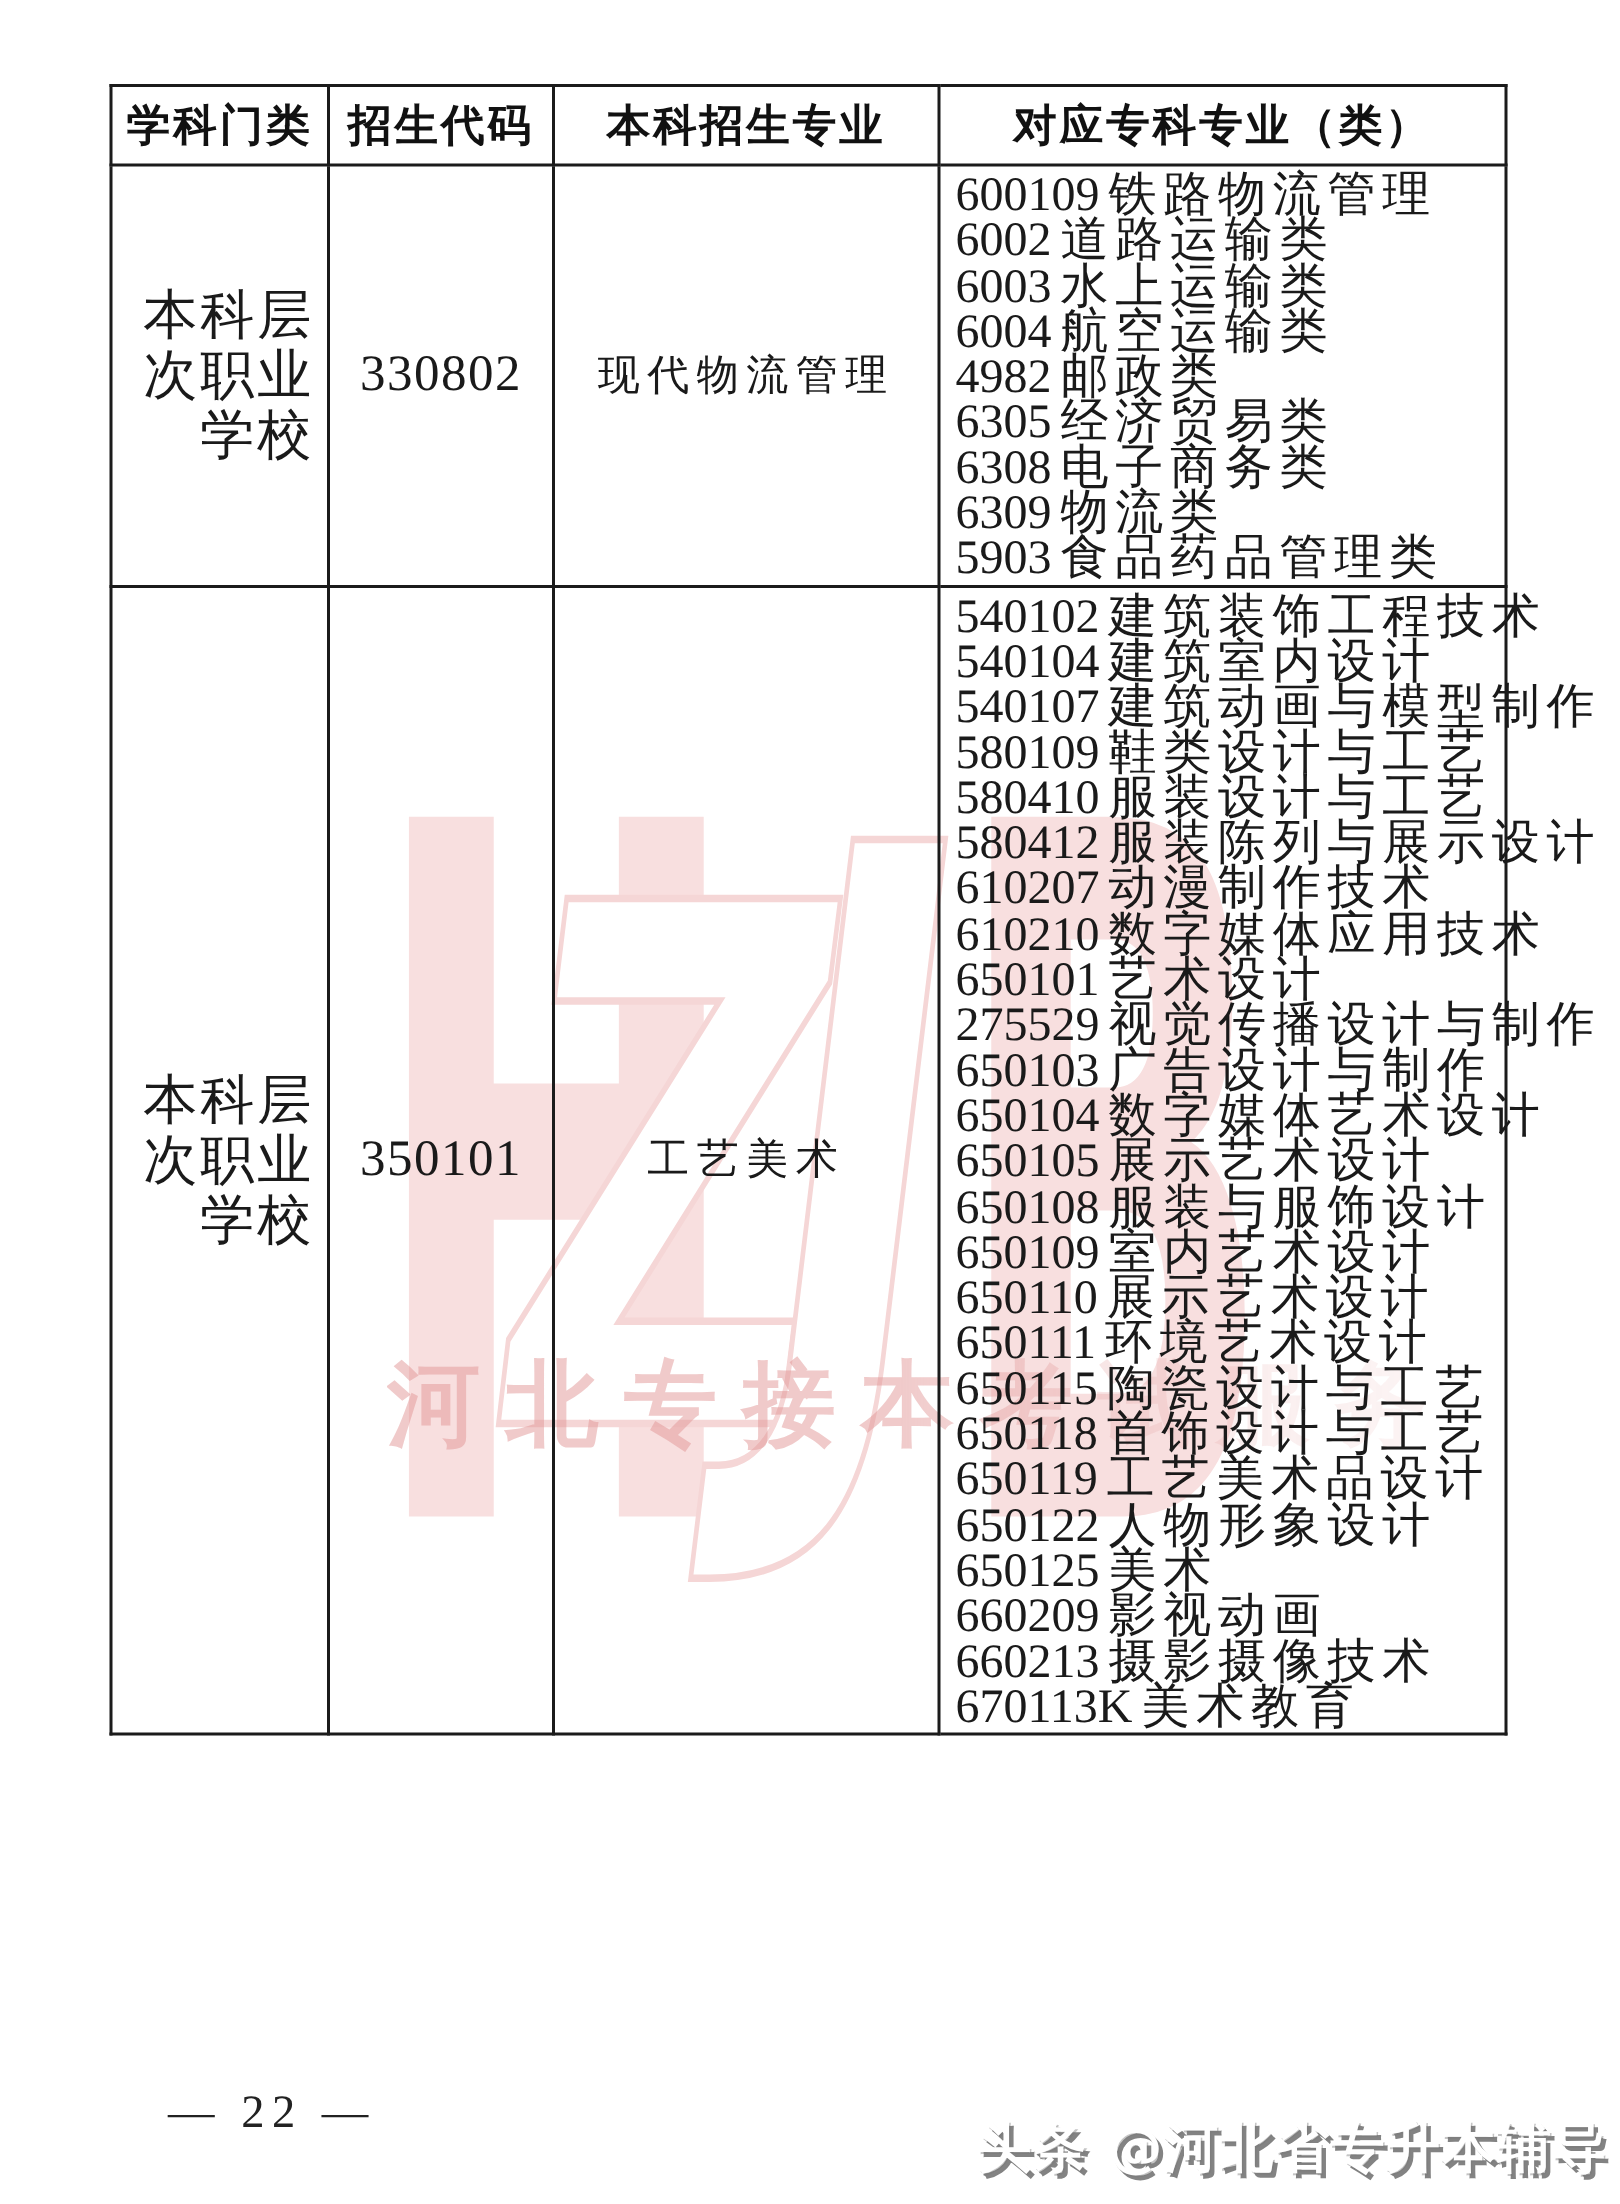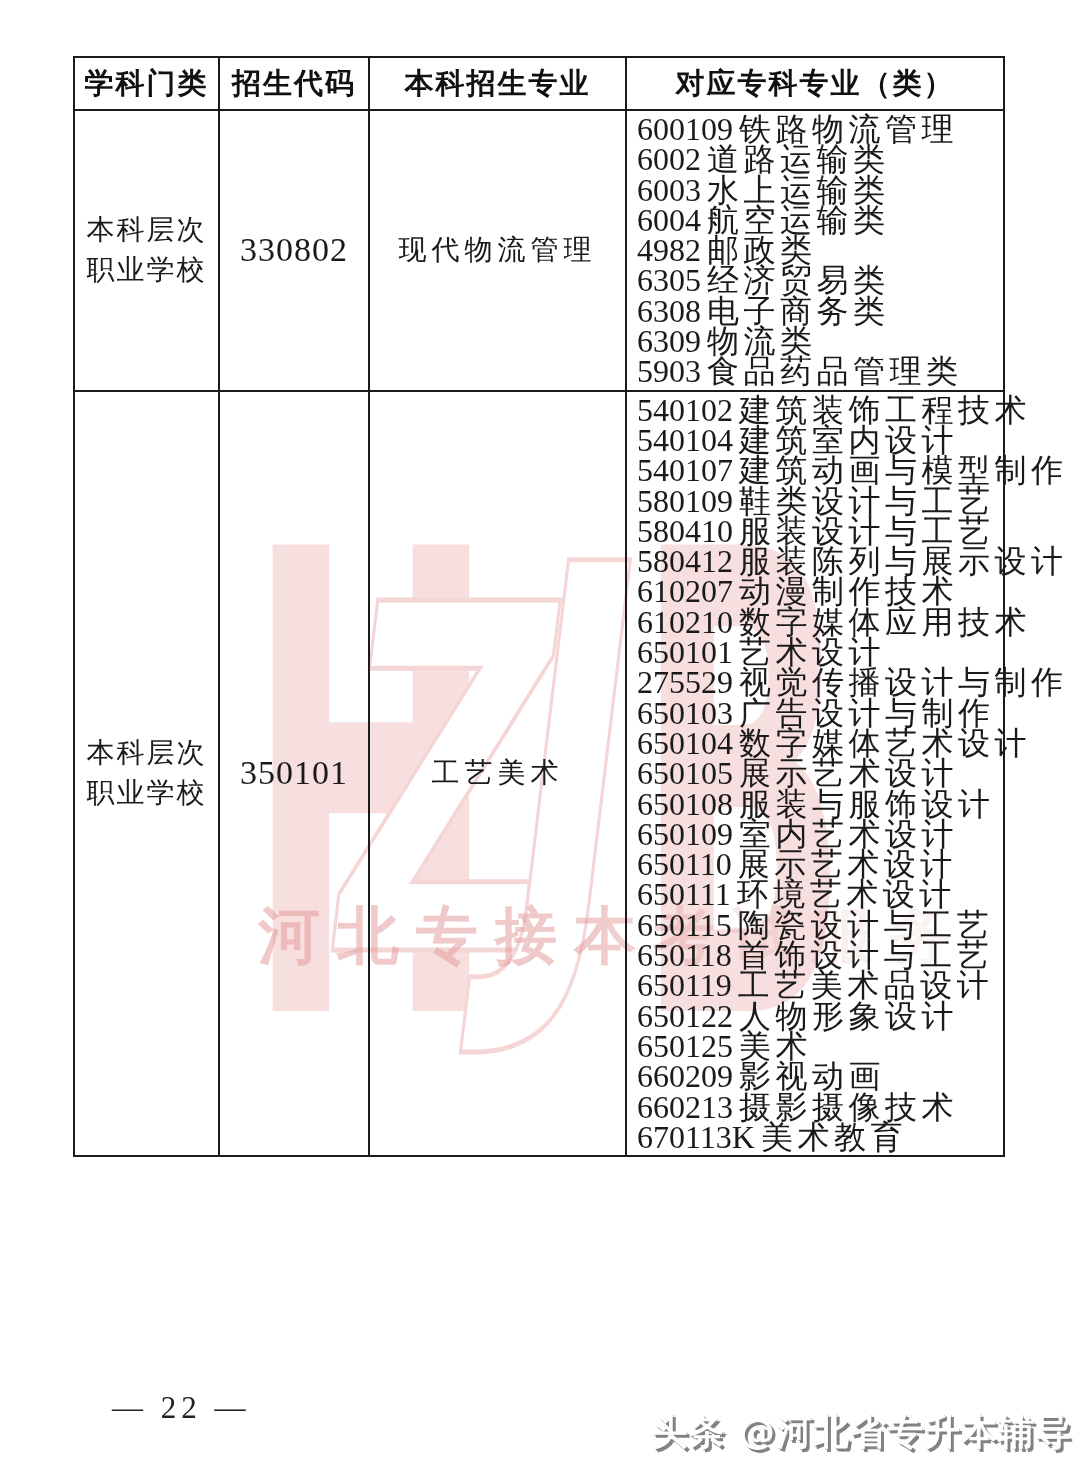--- a/index.html
+++ b/index.html
@@ -31,21 +31,21 @@
   
   .doc-table {
     position:absolute; left:73px; top:56px; z-index:1;
     width:930px; border-collapse:collapse; table-layout:fixed; background:transparent;
   }
   .doc-table th, .doc-table td { border:2px solid #1b1b1b; background:transparent; }
   .doc-table th {
     font-family:"Liberation Sans","DejaVu Sans",sans-serif; font-weight:bold;
     font-size:29px; height:49px; text-align:center; letter-spacing:2px; color:#111;
   }
-  td.cell-category { text-align:center; vertical-align:middle; font-size:28px; }
+  td.cell-category { text-align:right; vertical-align:middle; font-size:36px; }
   td.cell-category .cat-inner { width:126px; margin:0 auto; letter-spacing:2px; line-height:40px; word-break:break-all; }
   td.cell-code { text-align:center; vertical-align:middle; font-size:34px; letter-spacing:1px; }
   td.cell-major { text-align:center; vertical-align:middle; font-size:28px; letter-spacing:5px; }
   td.cell-specs { vertical-align:middle; padding:3px 4px 3px 10px; }
   .spec-line { font-size:32px; line-height:30.3px; white-space:nowrap; }
   .spec-name { letter-spacing:4.5px; margin-left:6px; }
 
   
   .page-num {
     position:absolute; left:112px; top:1390px; z-index:2;

